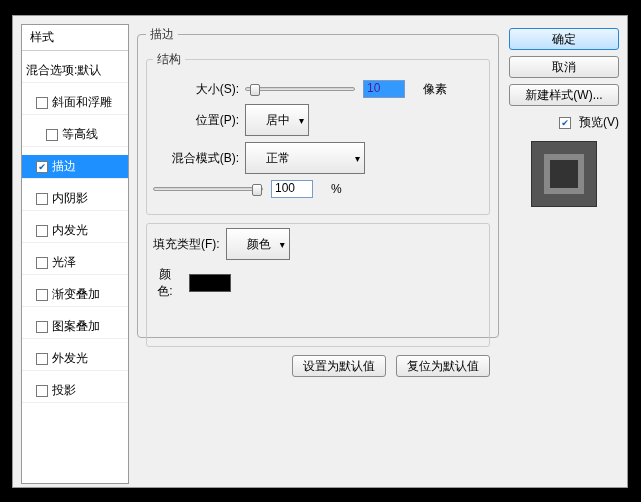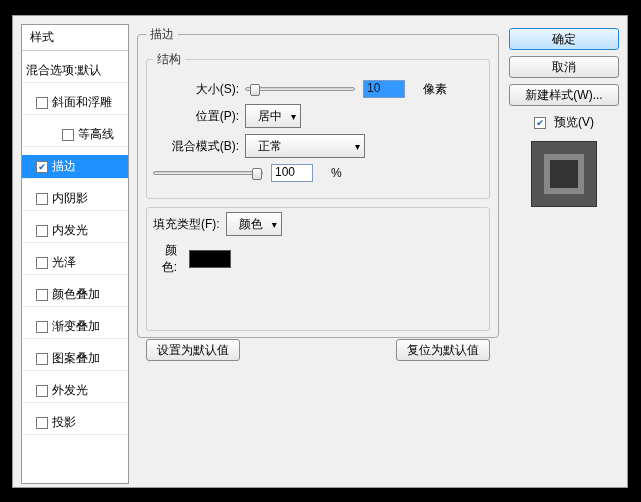--- a/index.html
+++ b/index.html
@@ -3,41 +3,41 @@
 <meta charset="utf-8">
 <style>
   * { box-sizing: border-box; font-family: "Microsoft YaHei", SimSun, Arial, sans-serif; font-size: 12px; }
   body { margin: 0; background: #000; }
   .frame { width: 641px; height: 502px; background: #000; position: relative; }
   .panel { position: absolute; left: 12px; top: 15px; width: 616px; height: 473px; background: #f0f0f0; border: 1px solid #999; }
   .sidebar { position: absolute; left: 8px; top: 8px; width: 108px; height: 460px; background: #fff; border: 1px solid #999; }
   .sb-header { padding: 4px 8px; border-bottom: 1px solid #ccc; }
   .sb-item { display: flex; align-items: center; padding: 3px 4px; border-bottom: 1px solid #eee; cursor: default; margin-top: 8px; }
   .sb-item.nohdr { padding-left: 14px; }
-  .sb-item.more { padding-left: 40px; }
+  .sb-item.more { padding-left: 24px; }
   .sb-item.sel { background: #1e90ff; color: #fff; }
   .cb { width: 12px; height: 12px; border: 1px solid #777; background: #fff; margin-right: 4px; display: inline-flex; align-items: center; justify-content: center; font-size: 9px; color: #1a5fb4; }
   .main { position: absolute; left: 124px; top: 10px; width: 362px; height: 460px; }
   fieldset.grp { border: 1px solid #aaa; border-radius: 4px; margin: 0 0 6px 0; padding: 6px 8px 10px 8px; }
   legend { padding: 0 4px; color: #333; }
   .nested { border: 1px solid #ccc; border-radius: 3px; margin: 2px 0 8px 0; padding: 6px 6px 10px 6px; }
   .row { display: flex; align-items: center; margin: 6px 0; }
   .lbl { width: 92px; text-align: right; padding-right: 6px; }
   .slider { flex: 0 0 110px; height: 4px; background: linear-gradient(#ccc,#eee); border: 1px solid #999; border-radius: 2px; position: relative; margin-right: 8px; }
   .thumb { position: absolute; top: -4px; width: 10px; height: 12px; background: linear-gradient(#fff,#ddd); border: 1px solid #777; border-radius: 2px; }
   .txtnum { width: 42px; height: 18px; border: 1px solid #7a9ac9; padding: 0 3px; background:#fff; }
-  .txtsel { background:#3399ff; color:#0f172a; }
+  .txtsel { background:#3399ff; color:#4c1d95; }
   .unit { margin-left: 18px; }
-  .dd { height: 24px; border: 1px solid #777; background: linear-gradient(#fff,#e8e8e8); display: inline-flex; align-items: center; padding: 0 18px 0 12px; position: relative; min-width: 56px; }
+  .dd { height: 32px; border: 1px solid #777; background: linear-gradient(#fff,#e8e8e8); display: inline-flex; align-items: center; padding: 0 18px 0 20px; position: relative; min-width: 56px; }
   .dd::after { content: "▾"; position: absolute; right: 4px; font-size: 10px; }
   .swatch { width: 42px; height: 18px; background: #000; border: 1px solid #555; display:inline-block; }
   .btn { height: 22px; border: 1px solid #8a8a8a; background: linear-gradient(#fdfdfd,#e6e6e6); border-radius: 3px; padding: 0 10px; cursor: default; }
   .btn.primary { border: 1px solid #2386d6; background: linear-gradient(#eaf5ff,#bfe2ff); }
-  .btnrow { display:flex; gap: 10px; justify-content: space-between; margin-top: 4px;}
-  .side { position: absolute; right: 8px; top: 12px; width: 110px; display: flex; flex-direction: column; gap: 6px; align-items: center; }
+  .btnrow { display:flex; gap: 10px; justify-content: flex-end; margin-top: 4px;}
+  .side { position: absolute; right: 8px; top: 12px; width: 110px; display: flex; flex-direction: column; gap: 6px; align-items: flex-end; }
   .side .btn { width: 100%; }
   .prevrow { display:flex; align-items:center; justify-content:center; gap:4px; margin-top:2px;}
   .preview { margin: 4px auto 0 auto; width: 66px; height: 66px; background:#555; display:flex; align-items:center; justify-content:center; border:1px solid #333;}
   .preview .inner { width: 28px; height: 28px; background:#333; box-shadow: 0 0 0 6px #888; }
 </style>
 </head>
 <body>
 
 <div class="frame">
   <div class="panel">
@@ -62,24 +62,20 @@
             <span class="cb"></span>
             <span>内阴影</span>
           </div>
           <div class="sb-item nohdr">
             <span class="cb"></span>
             <span>内发光</span>
           </div>
           <div class="sb-item nohdr">
             <span class="cb"></span>
             <span>光泽</span>
-          </div>
-          <div class="sb-item nohdr">
-            <span class="cb"></span>
-            <span>颜色叠加</span>
           </div>
           <div class="sb-item nohdr">
             <span class="cb"></span>
             <span>渐变叠加</span>
           </div>
           <div class="sb-item nohdr">
             <span class="cb"></span>
             <span>图案叠加</span>
           </div>
           <div class="sb-item nohdr">
@@ -122,21 +118,21 @@
             <div class="unit">%</div>
           </div>
         </fieldset>
 
         <fieldset class="nested" style="height:124px;">
           <div class="row" style="margin-top:-2px;">
             <div class="lbl" style="width:auto;">填充类型(F):</div>
             <div class="dd">颜色</div>
           </div>
           <div class="row">
-            <div style="width:36px;text-align:right;padding-right:12px;">颜色:</div>
+            <div style="width:36px;text-align:center;padding-right:12px;">颜色:</div>
             <span class="swatch" title="#000000"></span>
           </div>
         </fieldset>
 
         <div class="btnrow">
           <button class="btn">设置为默认值</button>
           <button class="btn">复位为默认值</button>
         </div>
       </fieldset>
     </div>

